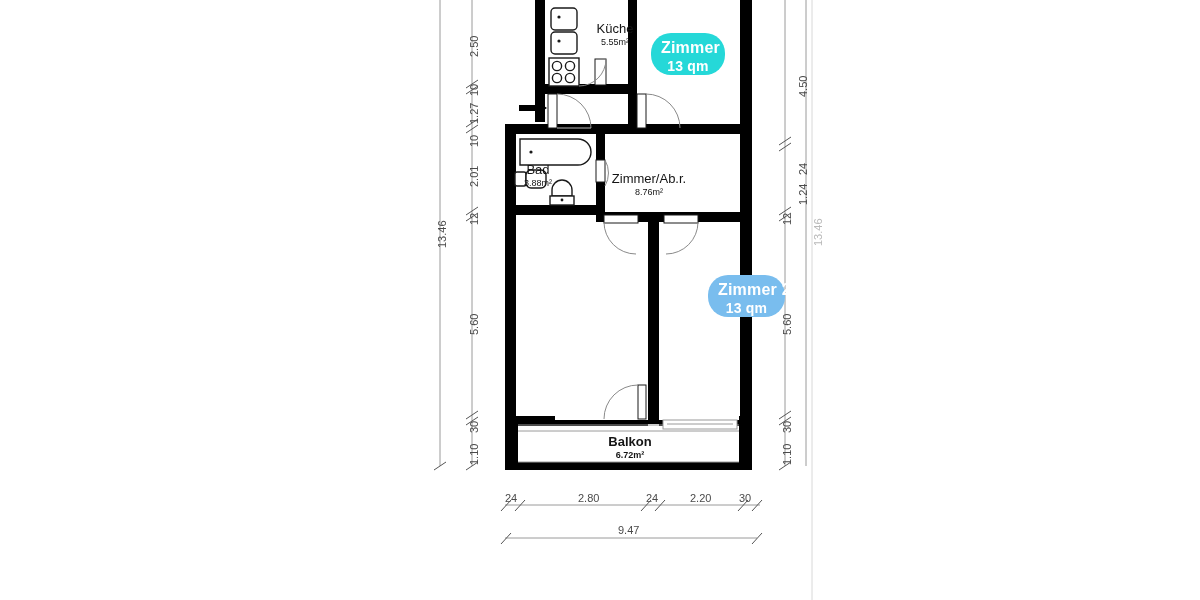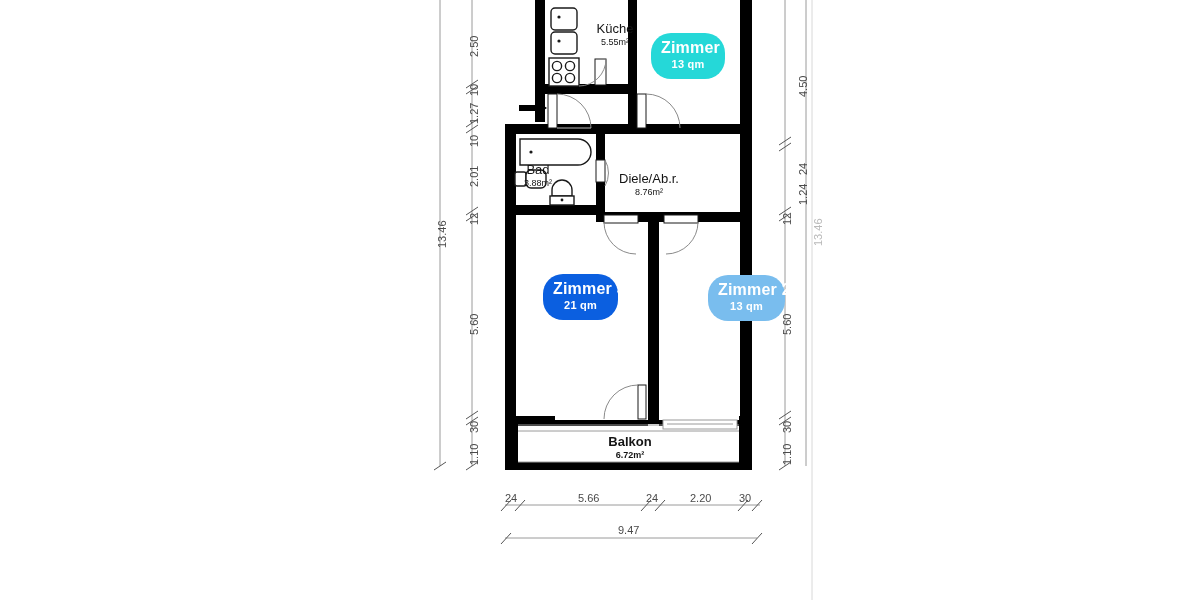--- a/index.html
+++ b/index.html
@@ -25,27 +25,27 @@
     width: 1200px;
     height: 600px;
   }
   .badge {
     position: absolute;
     border-radius: 20px;
     color: #ffffff;
     text-align: center;
     font-weight: bold;
     line-height: 1.18;
-    padding: 6px 10px 8px 10px;
+    padding: 6px 10px 1px 10px;
     box-sizing: border-box;
     white-space: nowrap;
     letter-spacing: 0.2px;
   }
   .badge .b-name { display: block; font-size: 16px; }
-  .badge .b-area { display: block; font-size: 11px; }
+  .badge .b-area { display: block; font-size: 14px; }
   .roomlabel {
     position: absolute;
     text-align: center;
     color: #141414;
     white-space: nowrap;
   }
   .roomlabel .r-name { display: block; font-size: 13px; line-height: 1.12; }
   .roomlabel .r-area { display: block; font-size: 9px; line-height: 1.12; text-align: center; }
   .dimtext {
     position: absolute;
@@ -242,43 +242,39 @@
     <span class="r-name">Küche</span>
     <span class="r-area">5.55m²</span>
   </div>
 
   <div class="roomlabel" style="left:506px; top:163px; width:64px;">
     <span class="r-name">Bad</span>
     <span class="r-area">3.88m²</span>
   </div>
 
   <div class="roomlabel" style="left:604px; top:172px; width:90px;">
-    <span class="r-name">Diele/Ab.r.</span>
+    <span class="r-name">Zimmer/Ab.r.</span>
     <span class="r-area">8.76m²</span>
   </div>
 
   <div class="roomlabel" style="left:592px; top:435px; width:76px;font-weight:bold;">
     <span class="r-name">Balkon</span>
     <span class="r-area">6.72m²</span>
   </div>
 
   <div class="badge" style="left:651px; top:33px; width:74px; background:#25d8d8;">
     <span class="b-name">Zimmer 1</span>
     <span class="b-area">13 qm</span>
   </div>
 
   <div class="badge" style="left:664px; top:275px; width:77px; background:#79bdee;margin-left:44px;">
     <span class="b-name">Zimmer 2</span>
     <span class="b-area">13 qm</span>
   </div>
 
-  <div class="badge" style="left:543px; top:274px; width:75px; background:#0b5fe0;">
-    <span class="b-name">Zimmer 3</span>
-    <span class="b-area">21 qm</span>
-  </div>
 
   <div class="dimtext vert" style="left:436px; top:248px;">13.46</div>
 
   <div class="dimtext vert" style="left:468px; top:57px;">2.50</div>
   <div class="dimtext vert" style="left:468px; top:96px;">10</div>
   <div class="dimtext vert" style="left:468px; top:124px;">1.27</div>
   <div class="dimtext vert" style="left:468px; top:147px;">10</div>
   <div class="dimtext vert" style="left:468px; top:187px;">2.01</div>
   <div class="dimtext vert" style="left:468px; top:225px;">12</div>
   <div class="dimtext vert" style="left:468px; top:335px;">5.60</div>
@@ -288,20 +284,20 @@
   <div class="dimtext vert" style="left:797px; top:97px;">4.50</div>
   <div class="dimtext vert" style="left:797px; top:175px;">24</div>
   <div class="dimtext vert" style="left:797px; top:205px;">1.24</div>
   <div class="dimtext vert" style="left:781px; top:225px;">12</div>
   <div class="dimtext vert" style="left:781px; top:335px;">5.60</div>
   <div class="dimtext vert" style="left:781px; top:433px;">30</div>
   <div class="dimtext vert" style="left:781px; top:465px;">1.10</div>
   <div class="dimtext vert faint" style="left:812px; top:246px;">13.46</div>
 
   <div class="dimtext" style="left:505px; top:492px;">24</div>
-  <div class="dimtext" style="left:578px; top:492px;">5.66</div>
+  <div class="dimtext" style="left:578px; top:492px;">2.80</div>
   <div class="dimtext" style="left:646px; top:492px;">24</div>
   <div class="dimtext" style="left:690px; top:492px;">2.20</div>
   <div class="dimtext" style="left:739px; top:492px;">30</div>
 
   <div class="dimtext" style="left:618px; top:524px;">9.47</div>
 
 </div>
 
 </body></html>

